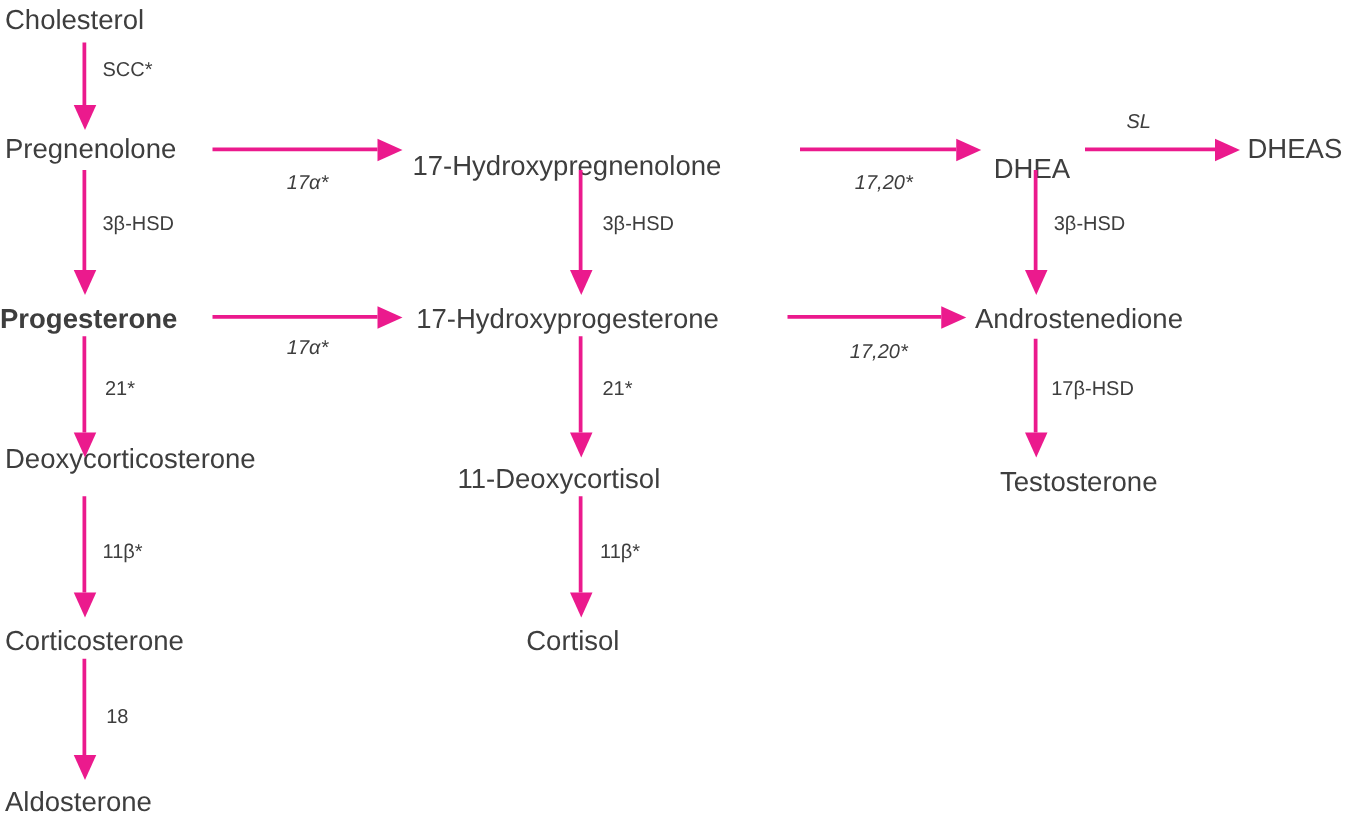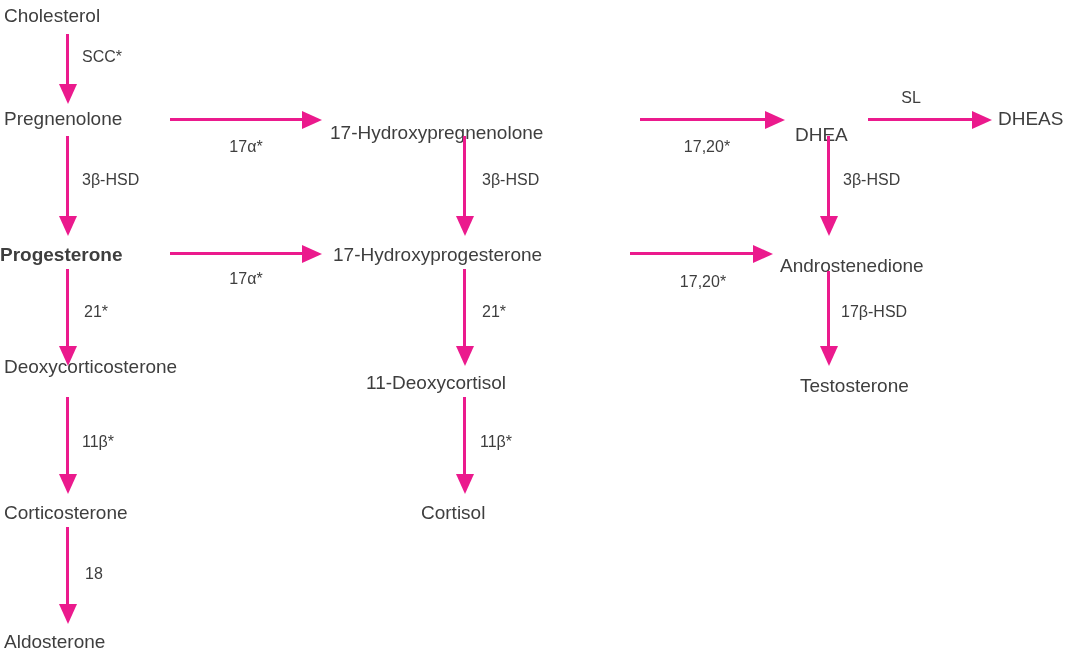--- a/index.html
+++ b/index.html
@@ -11,33 +11,33 @@
   .canvas{
     position:relative;
     width:1080px;height:660px;
     background:var(--bg);
     overflow:hidden;
     font-family:"Liberation Sans", sans-serif;
     color:var(--ink);
   }
   .node{
     position:absolute;
-    font-size:19px;
+    font-size:22px;
     line-height:26px;
     white-space:nowrap;
     color:var(--ink);
   }
   .elabel{
     position:absolute;
     font-size:16px;
     line-height:24px;
     white-space:nowrap;
     color:var(--ink);
   }
-  .elabel.centered{transform:translateX(-50%);}
+  .elabel.centered{transform:translateX(-50%);font-style:italic;}
   .varrow{position:absolute;width:3px;background:var(--pink);}
   .varrow::after{
     content:"";position:absolute;top:100%;left:50%;transform:translateX(-50%);
     width:0;height:0;
     border-left:9px solid transparent;border-right:9px solid transparent;
     border-top:20px solid var(--pink);
   }
   .harrow{position:absolute;height:3px;background:var(--pink);}
   .harrow::after{
     content:"";position:absolute;left:100%;top:50%;transform:translateY(-50%);
@@ -47,21 +47,21 @@
   }
 
   
   #n-cholesterol{left:4px;top:3px;}
   #n-pregnenolone{left:4px;top:106px;}
   #n-ohpregnenolone{left:330px;top:120px;}
   #n-dhea{left:795px;top:106px;margin-top:16px;}
   #n-dheas{left:998px;top:106px;}
   #n-progesterone{left:0;top:242px;font-weight:bold;}
   #n-ohprogesterone{left:333px;top:242px;}
-  #n-androstenedione{left:780px;top:242px;margin-top:11px;}
+  #n-androstenedione{left:780px;top:242px;}
   #n-deoxycorticosterone{left:4px;top:354px;}
   #n-deoxycortisol{left:366px;top:370px;}
   #n-testosterone{left:800px;top:373px;}
   #n-corticosterone{left:4px;top:500px;}
   #n-cortisol{left:421px;top:500px;}
   #n-aldosterone{left:4px;top:629px;}
 
   
   #a-scc{left:66px;top:34px;height:50px;}
   #a-preg-prog{left:66px;top:136px;height:80px;}

